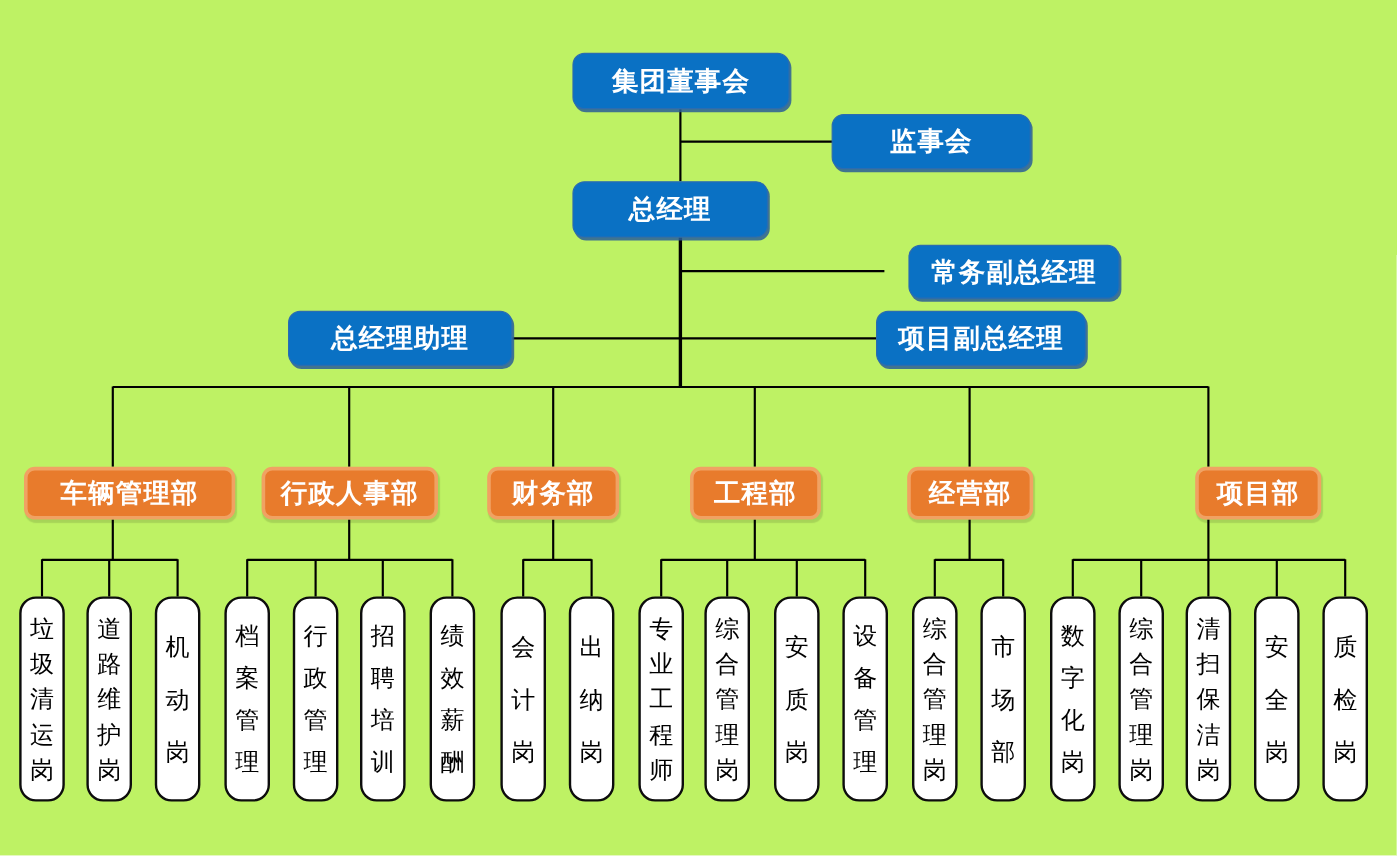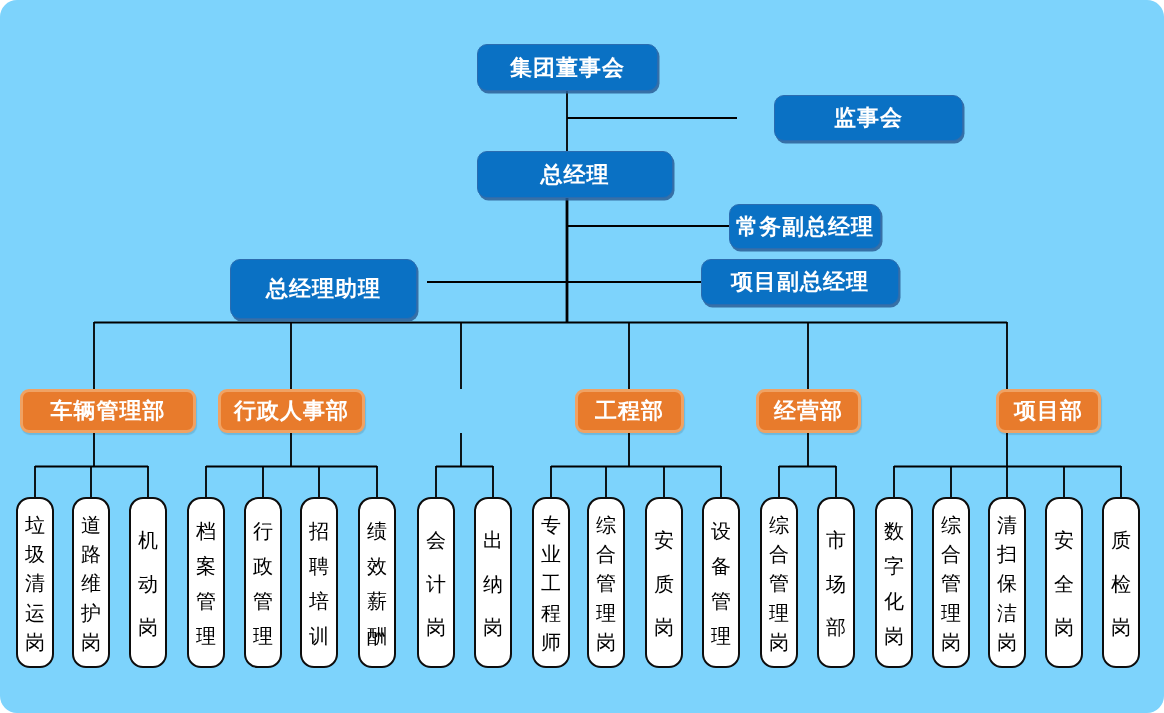--- a/index.html
+++ b/index.html
@@ -1,18 +1,18 @@
 <!DOCTYPE html>
 <html><head>
 <meta charset="utf-8">
 <style>
   * { margin:0; padding:0; box-sizing:border-box; }
   html,body { background:#ffffff; }
   body { font-family:"Liberation Sans", sans-serif; }
-  .canvas { position:relative; width:1164px; height:713px; background:#7dd3fc; overflow:hidden;border-radius:17px; }
+  .canvas { position:relative; width:1164px; height:713px; background:#bef264; overflow:hidden; }
   svg.lines { position:absolute; left:0; top:0; width:1164px; height:713px; }
   .node { position:absolute; display:flex; align-items:center; justify-content:center; text-align:center; }
   .exec {
     background:#0a71c4; color:#ffffff; border:1px solid #2b6cb0; border-radius:10px;
     font-size:22px; font-weight:bold; letter-spacing:1px;
     box-shadow:1.5px 2.5px 0 rgba(42,94,150,0.85);
     height:47px;
   }
   .dept {
     background:#e87b2c; color:#ffffff; border:3px solid #f0a263; border-radius:9px;
@@ -48,28 +48,29 @@
     <path d="M461 433 V466 M436 466.5 H493 M436 466 V497 M493 466 V497" stroke="#000000" stroke-width="1.8" fill="none"></path>
 
     <path d="M629 433 V466 M551 466.5 H721 M551 466 V497 M606 466 V497 M664 466 V497 M721 466 V497" stroke="#000000" stroke-width="1.8" fill="none"></path>
 
     <path d="M808 433 V466 M779 466.5 H836 M779 466 V497 M836 466 V497" stroke="#000000" stroke-width="1.8" fill="none"></path>
 
     <path d="M1007 433 V466 M894 466.5 H1121 M894 466 V497 M951 466 V497 M1007 466 V497 M1064 466 V497 M1121 466 V497" stroke="#000000" stroke-width="1.8" fill="none"></path>
   </svg>
 
   <div class="node exec" style="left:477px;top:44px;width:181px">集团董事会</div>
-  <div class="node exec" style="left:774px;top:95px;width:189px;height:46px">监事会</div>
-  <div class="node exec" style="left:477px;top:151px;width:196px">总经理</div>
-  <div class="node exec" style="left:729px;top:204px;width:152px;height:45px">常务副总经理</div>
-  <div class="node exec" style="left:230px;top:259px;width:187px;height:60px">总经理助理</div>
-  <div class="node exec" style="left:701px;top:259px;width:198px;height:46px">项目副总经理</div>
+  <div class="node exec" style="left:693px;top:95px;width:166px;height:46px">监事会</div>
+  <div class="node exec" style="left:477px;top:151px;width:163px">总经理</div>
+  <div class="node exec" style="left:757px;top:204px;width:176px;height:45px">常务副总经理</div>
+  <div class="node exec" style="left:240px;top:259px;width:187px;height:46px">总经理助理</div>
+  <div class="node exec" style="left:730px;top:259px;width:175px;height:46px">项目副总经理</div>
 
   <div class="node dept" style="left:20px;width:176px">车辆管理部</div>
   <div class="node dept" style="left:218px;width:147px">行政人事部</div>
+  <div class="node dept" style="left:406px;width:110px">财务部</div>
   <div class="node dept" style="left:575px;width:109px">工程部</div>
   <div class="node dept" style="left:756px;width:105px">经营部</div>
   <div class="node dept" style="left:996px;width:105px">项目部</div>
 
   <div class="pos" style="left:16px">
       <span>垃</span>
       <span>圾</span>
       <span>清</span>
       <span>运</span>
       <span>岗</span>

